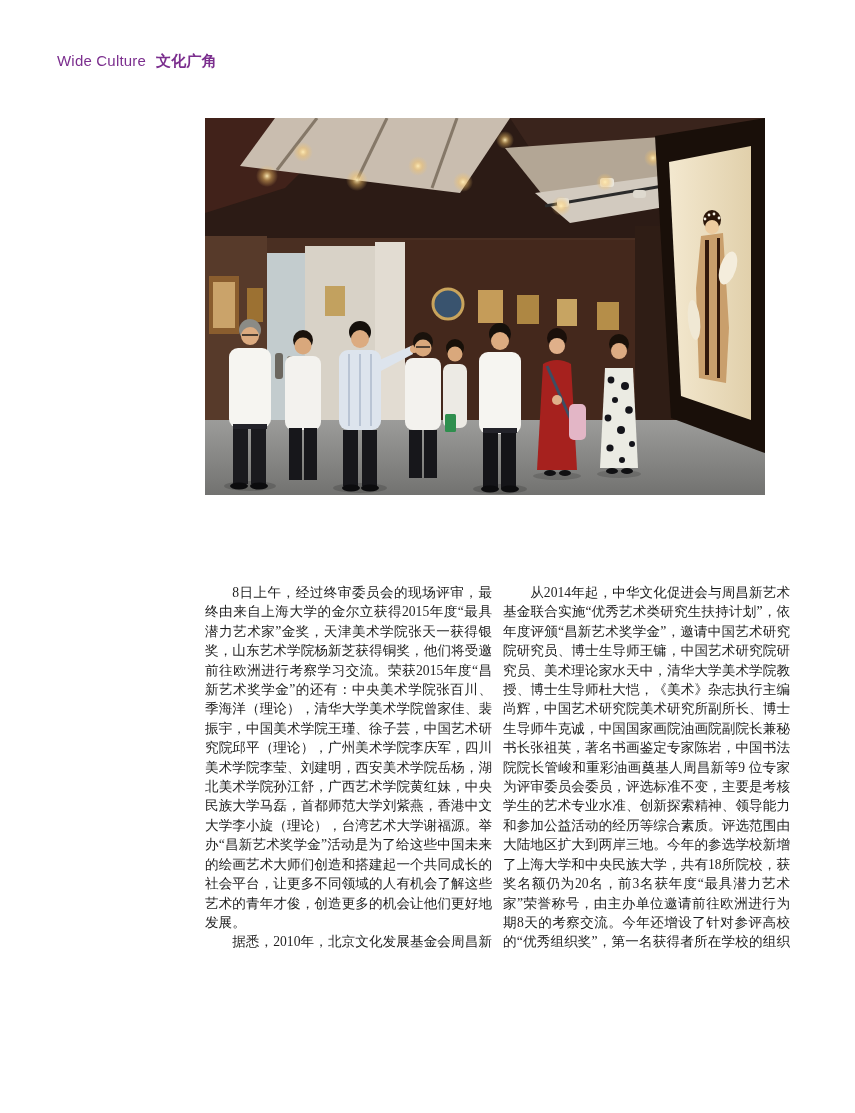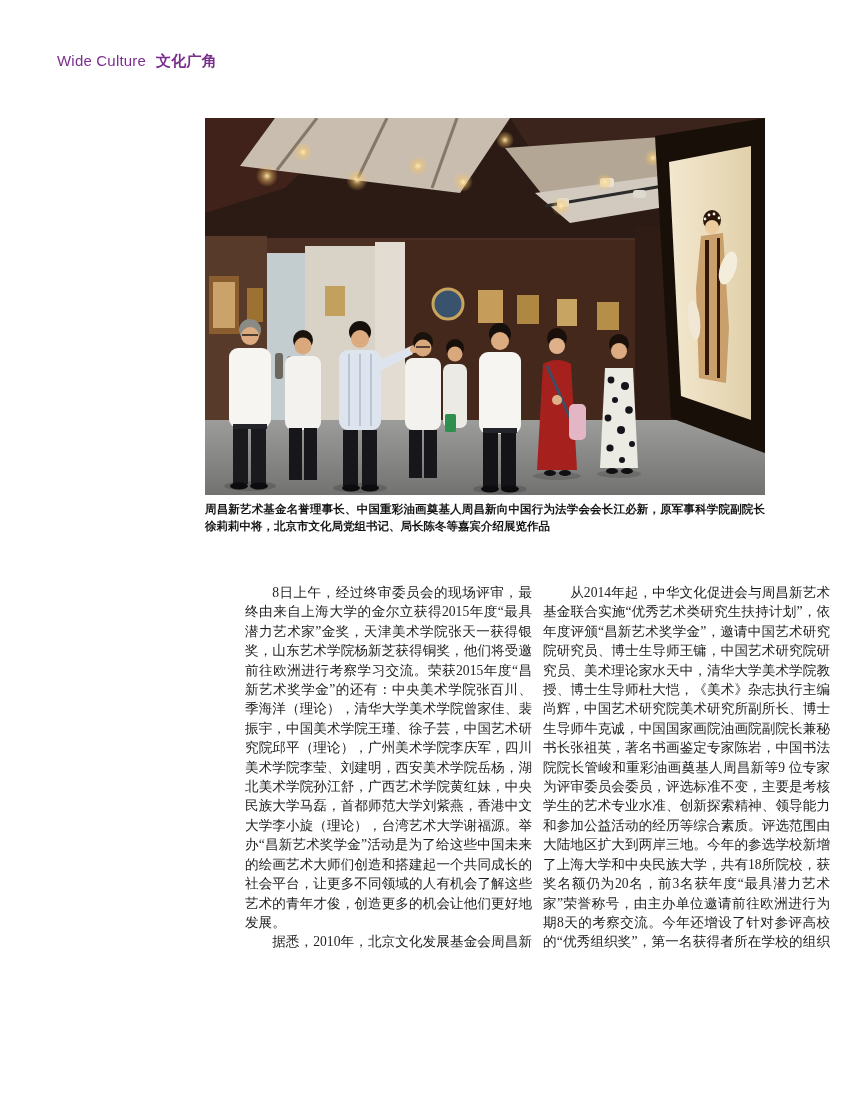--- a/index.html
+++ b/index.html
@@ -29,21 +29,20 @@
     text-align:justify;
   }
   .article{
     position:absolute;left:205px;top:583px;width:586px;
   }
   .col{
     position:absolute;top:0;width:287px;
     font-family:"Liberation Serif","DejaVu Serif",serif;
     font-size:13.6px;line-height:19.4px;color:#1d1d1d;
     text-align:justify;
-    margin-left:40px;
   }
   .col-left{left:0;}
   .col-right{left:298px;}
   .para{margin:0;text-indent:2em;}
   .para.noindent{text-indent:0;}
   .footer-rule{
     position:absolute;left:57px;top:1057px;width:741px;height:1px;
     background:#e3e3e3;
   }
   .mag-footer{
@@ -246,21 +245,20 @@
           <circle cx="427" cy="326" r="3" fill="#14141a"></circle>
           <circle cx="405" cy="330" r="3.6" fill="#14141a"></circle>
           <circle cx="417" cy="342" r="3" fill="#14141a"></circle>
           <ellipse cx="407" cy="353" rx="6" ry="3" fill="#101012"></ellipse>
           <ellipse cx="422" cy="353" rx="6" ry="3" fill="#101012"></ellipse>
         </g>
       </g>
     </svg>
   </div>
 
-  <div class="caption">周昌新艺术基金名誉理事长、中国重彩油画奠基人周昌新向中国行为法学会会长江必新，原军事科学院副院长徐莉莉中将，北京市文化局党组书记、局长陈冬等嘉宾介绍展览作品</div>
 
   <div class="article">
     <div class="col col-left">
       <p class="para">8日上午，经过终审委员会的现场评审，最终由来自上海大学的金尔立获得2015年度“最具潜力艺术家”金奖，天津美术学院张天一获得银奖，山东艺术学院杨新芝获得铜奖，他们将受邀前往欧洲进行考察学习交流。荣获2015年度“昌新艺术奖学金”的还有：中央美术学院张百川、季海洋（理论），清华大学美术学院曾家佳、裴振宇，中国美术学院王瑾、徐子芸，中国艺术研究院邱平（理论），广州美术学院李庆军，四川美术学院李莹、刘建明，西安美术学院岳杨，湖北美术学院孙江舒，广西艺术学院黄红妹，中央民族大学马磊，首都师范大学刘紫燕，香港中文大学李小旋（理论），台湾艺术大学谢福源。举办“昌新艺术奖学金”活动是为了给这些中国未来的绘画艺术大师们创造和搭建起一个共同成长的社会平台，让更多不同领域的人有机会了解这些艺术的青年才俊，创造更多的机会让他们更好地发展。</p>
       <p class="para">据悉，2010年，北京文化发展基金会周昌新艺术基金与美国百人会共同发起设立百人会英才奖（艺术），评选标准不仅包括了学生的艺术专业水准、创新探索精神，还要考察领导能力和参加公益活动的经历等综合素质等。自2011年至2013年，该奖项连续举办了三届，先后有十五所</p>
     </div>
     <div class="col col-right">
       <p class="para">从2014年起，中华文化促进会与周昌新艺术基金联合实施“优秀艺术类研究生扶持计划”，依年度评颁“昌新艺术奖学金”，邀请中国艺术研究院研究员、博士生导师王镛，中国艺术研究院研究员、美术理论家水天中，清华大学美术学院教授、博士生导师杜大恺，《美术》杂志执行主编尚辉，中国艺术研究院美术研究所副所长、博士生导师牛克诚，中国国家画院油画院副院长兼秘书长张祖英，著名书画鉴定专家陈岩，中国书法院院长管峻和重彩油画奠基人周昌新等9 位专家为评审委员会委员，评选标准不变，主要是考核学生的艺术专业水准、创新探索精神、领导能力和参加公益活动的经历等综合素质。评选范围由大陆地区扩大到两岸三地。今年的参选学校新增了上海大学和中央民族大学，共有18所院校，获奖名额仍为20名，前3名获年度“最具潜力艺术家”荣誉称号，由主办单位邀请前往欧洲进行为期8天的考察交流。今年还增设了针对参评高校的“优秀组织奖”，第一名获得者所在学校的组织方，可获得一个陪同获奖学生前往欧洲考察交流的名额，第二、第三名获奖研究生所在学校获颁“优秀组织奖”荣誉证书。</p>
     </div>
   </div>

